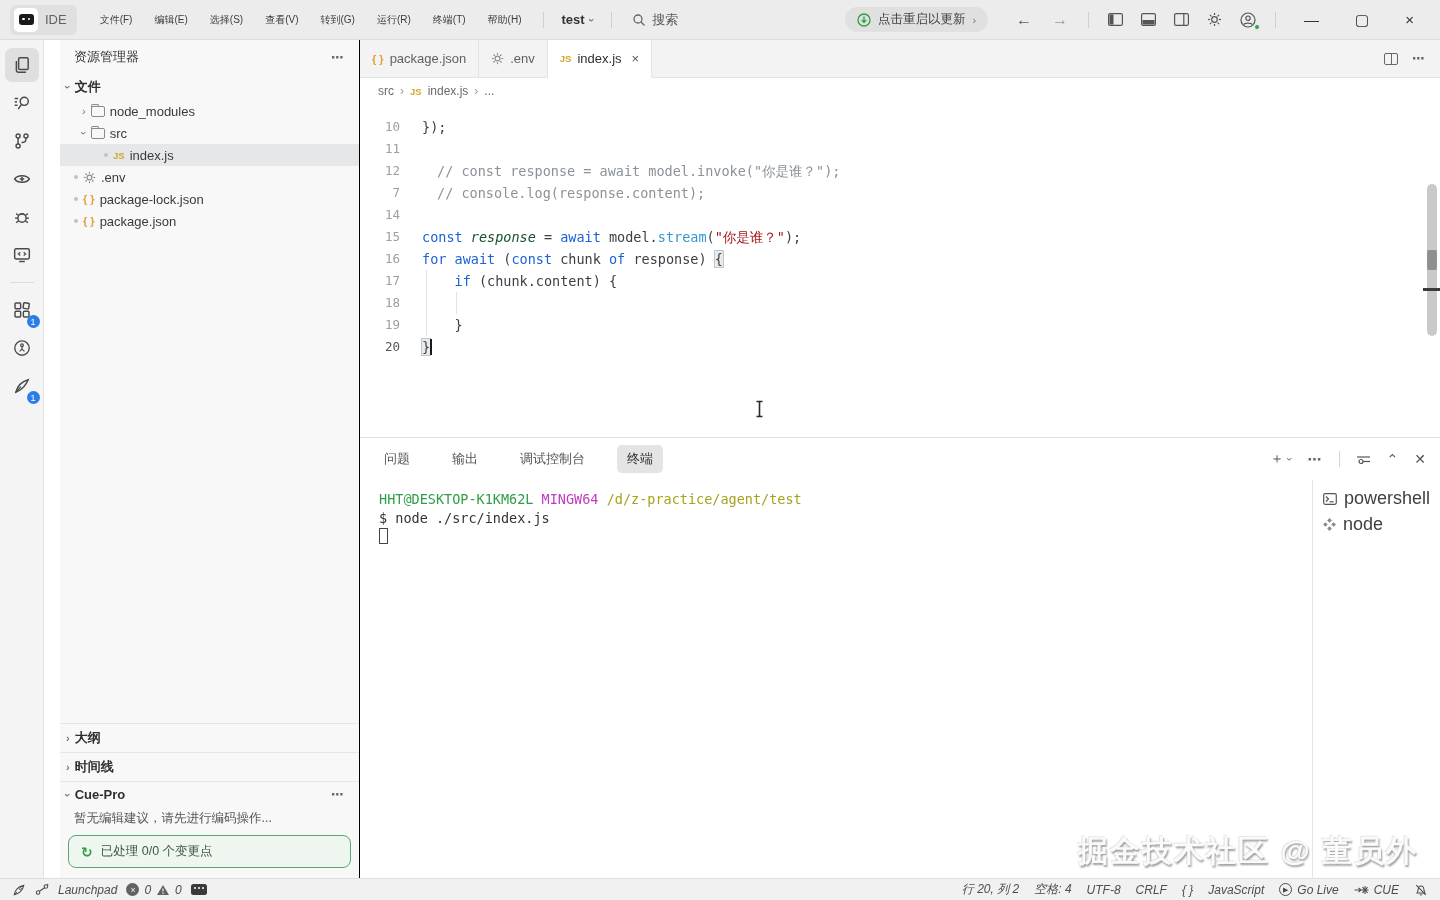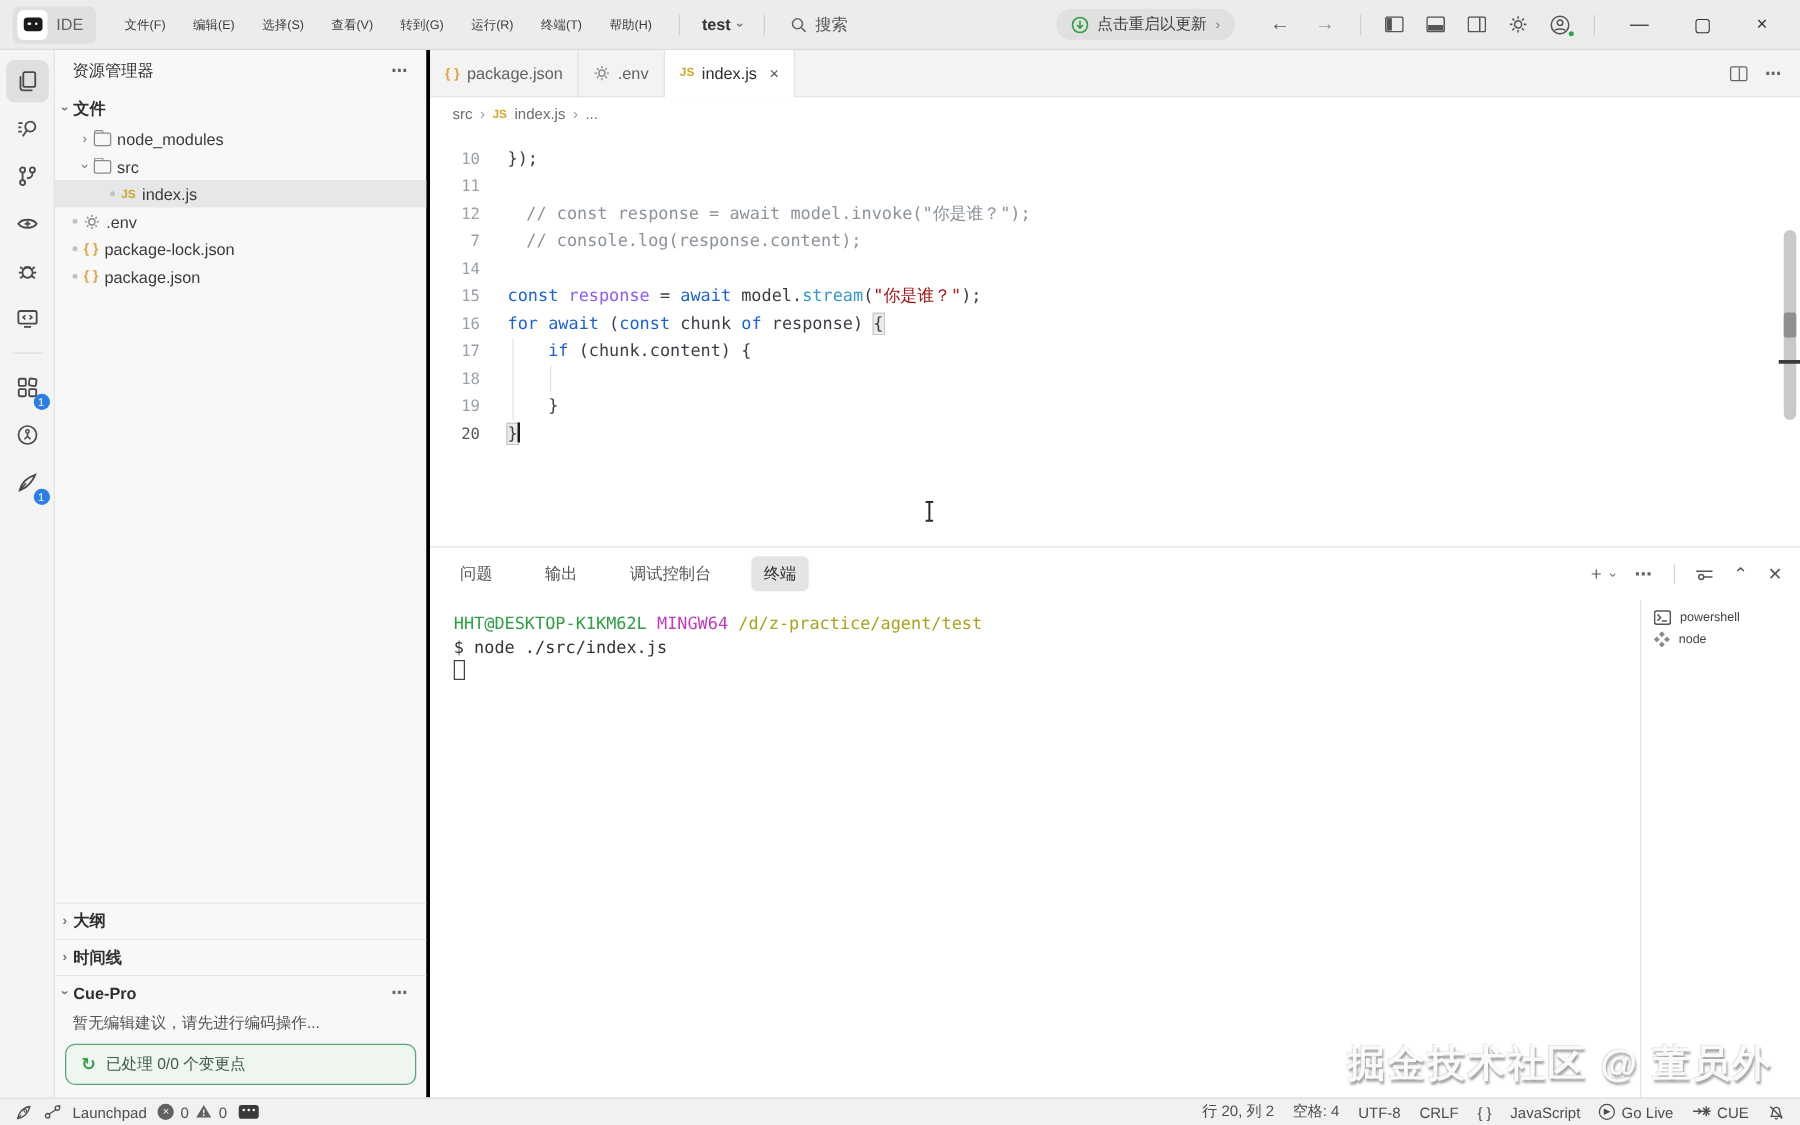--- a/index.html
+++ b/index.html
@@ -34,21 +34,21 @@
   .main { display:flex; height:838px; }
 
   
   .activitybar { width:44px; background:#f4f4f4; border-right:1px solid #e4e4e4; display:flex; flex-direction:column; align-items:center; padding-top:8px; gap:4px; }
   .act-item { width:34px; height:34px; border-radius:7px; display:flex; align-items:center; justify-content:center; position:relative; }
   .act-item.active { background:#dfdfdf; }
   .act-divider { width:24px; height:1px; background:#ddd; margin:6px 0; }
   .act-badge { position:absolute; right:-1px; bottom:-1px; min-width:13px; height:13px; background:#2b7de9; color:#fff; font-size:9px; border-radius:7px; display:flex; align-items:center; justify-content:center; padding:0 2px; }
 
   
-  .sidebar { width:300px; background:#f8f8f8; border-right:3px solid #000000; display:flex; flex-direction:column; }
+  .sidebar { width:300px; background:#f8f8f8; border-right:1px solid #000000; display:flex; flex-direction:column;margin-left:16px; }
   .sb-header { height:34px; display:flex; align-items:center; justify-content:space-between; padding:0 14px; }
   .sb-title { font-size:13px; color:#333; }
   .dots { color:#666; letter-spacing:1px; font-weight:bold; }
   .sb-section-head { display:flex; align-items:center; gap:5px; padding:4px 6px; font-weight:bold; color:#2f2f2f; }
   .tree-row { height:22px; display:flex; align-items:center; gap:5px; font-size:13px; color:#3a3a3a; padding-left:14px; position:relative; }
   .tree-row.selected { background:#e5e7e9; }
   .mod-dot { width:4px; height:4px; border-radius:50%; background:#c2c2c2; flex:none; }
   .ico-folder { width:14px; height:11px; border:1.2px solid #8a8a8a; border-radius:2px; position:relative; flex:none; }
   .ico-folder::before { content:""; position:absolute; top:-3px; left:-1px; width:6px; height:2.5px; border:1.2px solid #8a8a8a; border-bottom:none; border-radius:2px 2px 0 0; }
   .ico-js { color:#d3a62c; font-weight:bold; font-size:9.5px; flex:none; }
@@ -70,21 +70,21 @@
   .split-icon { width:14px; height:12px; border:1.2px solid #666; border-radius:2px; position:relative; }
   .split-icon::before { content:""; position:absolute; left:50%; top:0; bottom:0; width:1.2px; background:#666; }
   .breadcrumb { height:26px; display:flex; align-items:center; gap:6px; padding:0 18px; font-size:12px; color:#6b6b6b; background:#fff; }
   .bc-sep { color:#9a9a9a; }
 
   
   .code-area { height:333px; background:#fff; position:relative; padding-top:12px; overflow:hidden; }
   .code-line { display:flex; height:22px; line-height:22px; font-size:13.5px; }
   .code-line .ln { width:40px; text-align:right; color:#9aa0a6; font-size:12.5px; flex:none; }
   .code-line .lc { padding-left:22px; white-space:pre; }
-  .tk-k { color:#1a62d6; } .tk-v { color:#8b5cf6; } .tk-f { color:#3597cf; }
+  .tk-k { color:#1a62d6; } .tk-v { color:#14532d;font-style:italic; } .tk-f { color:#3597cf; }
   .tk-s { color:#a31515; } .tk-c { color:#8b9299;margin-left:15px; } .tk-p { color:#3b3f45; }
   .tk-hb { color:#3b3f45; background:#e8eaec; box-shadow:0 0 0 1px #c3c6c9; }
   .caret { display:inline-block; width:2px; height:16px; background:#1a1a1a; vertical-align:-3px; }
   .indent-guide { position:absolute; width:1px; background:#e3e3e3; }
   .scrollbar { position:absolute; right:3px; top:80px; width:10px; height:152px; background:#c9c9c9; border-radius:6px; }
   .scroll-mark { position:absolute; right:3px; top:146px; width:10px; height:20px; background:#8f8f8f; border-radius:2px; }
   .scroll-cursorline { position:absolute; right:0px; top:184px; width:17px; height:3px; background:#3a3a3a; }
   .ibeam { position:absolute; left:394px; top:296px; }
 
   
@@ -92,27 +92,27 @@
   .panel-header { height:42px; display:flex; align-items:center; padding:0 14px; gap:22px; }
   .panel-tab { color:#555; font-size:13px; padding:5px 10px; border-radius:5px; }
   .panel-tab.active { background:#e4e4e4; color:#2f2f2f; }
   .panel-actions { margin-left:auto; display:flex; align-items:center; gap:16px; color:#555; font-size:14px; }
   .pa-divider { width:1px; height:16px; background:#d5d5d5; }
   .panel-body { flex:1; display:flex; min-height:0; }
   .terminal { flex:1; padding:10px 0 0 19px; font-size:13.5px; line-height:18.5px; color:#333; }
   .t-user { color:#2f9e44; } .t-env { color:#c13cc1; } .t-path { color:#a8a21c; }
   .t-cursor { display:inline-block; width:9px; height:16px; border:1.5px solid #444; vertical-align:-3px; margin-top:1px; }
   .shell-list { width:128px; border-left:1px solid #e4e4e4; padding:8px 0 0 10px; display:flex; flex-direction:column; gap:5px; }
-  .shell-item { display:flex; align-items:center; gap:7px; color:#3f3f3f; font-size:10px; }
+  .shell-item { display:flex; align-items:center; gap:7px; color:#3f3f3f; font-size:18px; }
 
   
   .statusbar { height:22px; background:#f1f1f1; border-top:1px solid #ddd; display:flex; align-items:center; padding:0 12px; font-size:12px; color:#4d4d4d; position:absolute; left:0; right:0; bottom:0; }
   .sb-left { display:flex; align-items:center; gap:9px; }
   .sb-right { margin-left:auto; display:flex; align-items:center; gap:15px; }
-  .sb-item { display:flex; gap:5px; white-space:nowrap; }
+  .sb-item { display:flex; align-items:center; gap:5px; white-space:nowrap;font-style:italic; }
   .err-ico { width:13px; height:13px; border-radius:50%; background:#616161; color:#f1f1f1; font-size:9px; display:flex; align-items:center; justify-content:center; }
   .mini-logo { width:16px; height:11px; background:#3a3a3a; border-radius:2.5px; position:relative; }
   .mini-logo::before { content:""; position:absolute; left:3px; top:3px; width:2px; height:2px; background:#fff; border-radius:1px; box-shadow:8px 0 0 #fff, 4px 0 0 #fff; }
   .play-circle { width:13px; height:13px; border:1.2px solid #4d4d4d; border-radius:50%; display:flex; align-items:center; justify-content:center; font-size:7px; color:#4d4d4d; }
 
   
   .watermark { position:absolute; right:22px; bottom:28px; font-size:30px; font-weight:bold; color:#fafafa; text-shadow:1px 2px 2px #9e9e9e, -1px -1px 0 #e8e8e8; letter-spacing:2px; }
 
   svg { display:block; }
 </style>

